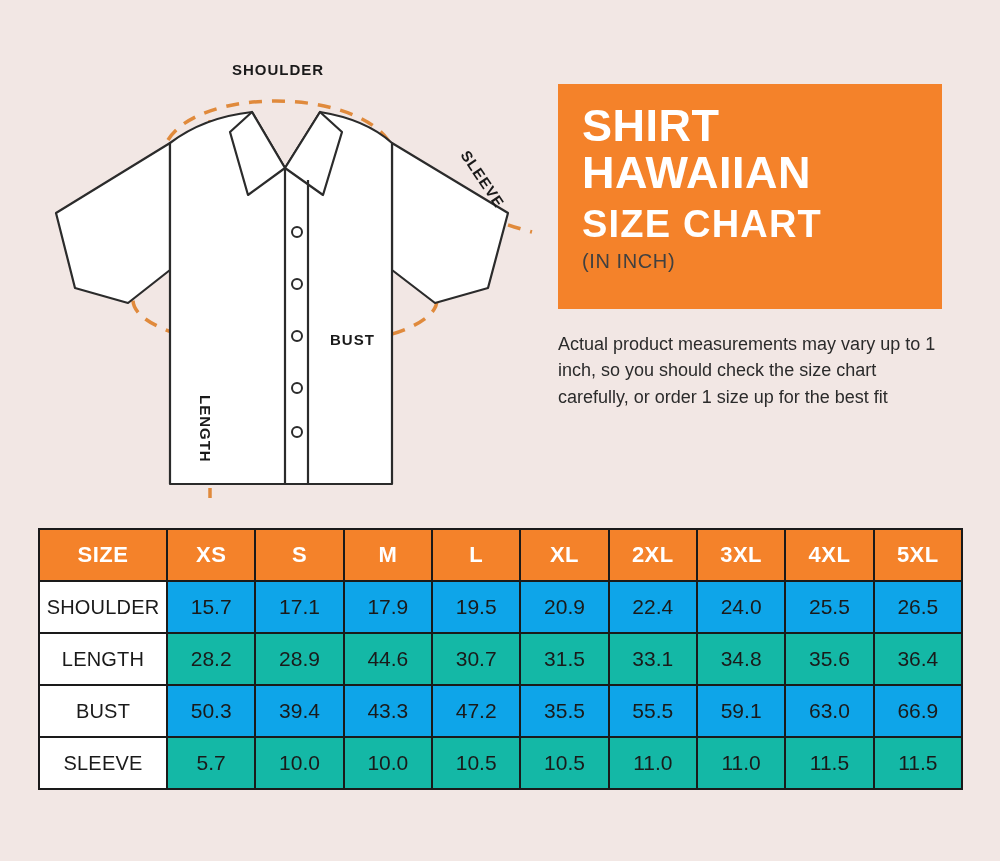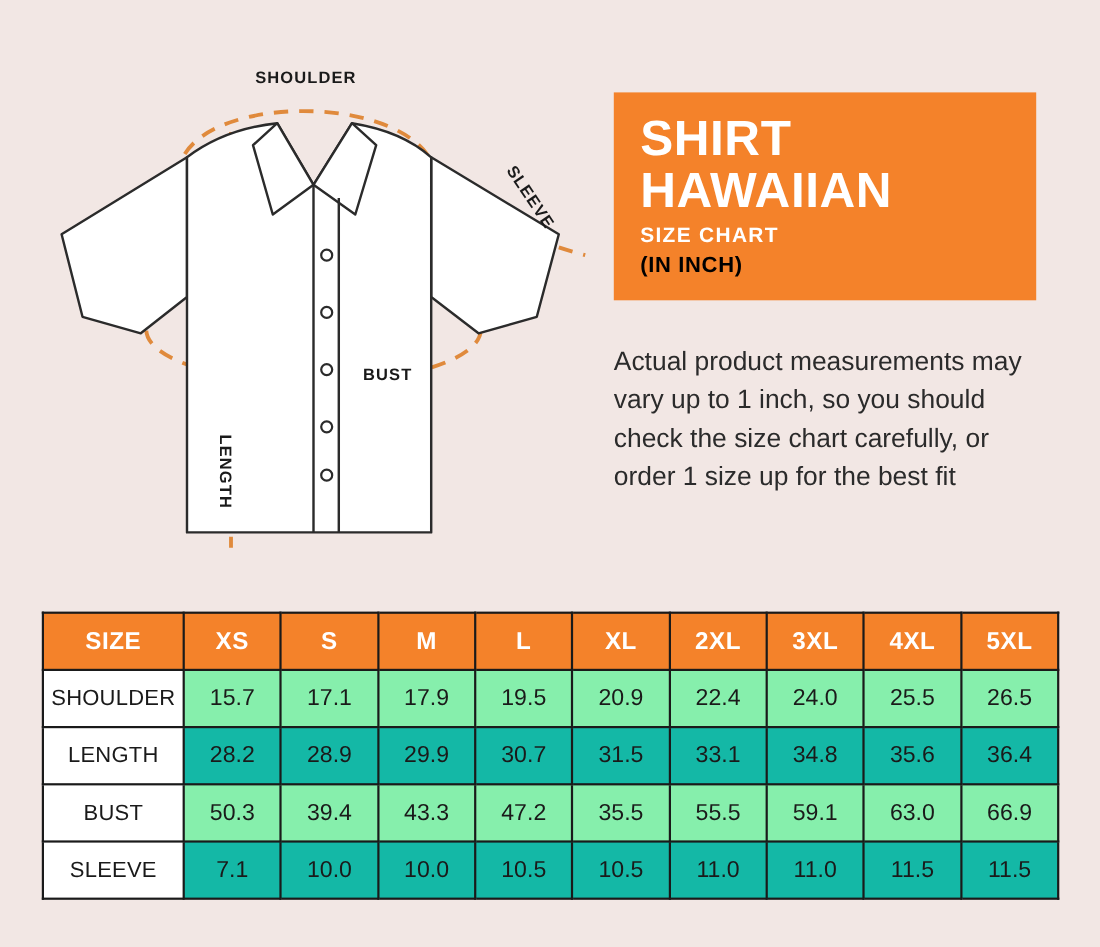--- a/index.html
+++ b/index.html
@@ -48,46 +48,46 @@
   .title-main {
     color: #ffffff;
     font-size: 45px;
     font-weight: bold;
     letter-spacing: 0.5px;
     line-height: 1.05;
     margin: 0;
   }
   .title-sub {
     color: #ffffff;
-    font-size: 19px;
+    font-size: 38px;
     font-weight: bold;
     letter-spacing: 1.2px;
     margin: 8px 0 0 0;
     line-height: 1.05;
   }
   .title-unit {
-    color: #000000;
+    color: #404040;
     font-size: 20px;
-    font-weight: bold;
+    font-weight: normal;
     letter-spacing: 0.6px;
-    margin: 6px 0 0 0;
+    margin: 6px 0 16px 0;
   }
   .note {
-    margin-top: 39px;
+    margin-top: 22px;
     color: #2b2b2b;
-    font-size: 24px;
+    font-size: 18px;
     line-height: 1.45;
     width: 378px;
   }
 
   
   .table-wrap {
     position: absolute;
     left: 38px;
-    top: 556px;
+    top: 528px;
     width: 925px;
   }
   table.size-chart {
     border-collapse: collapse;
     width: 925px;
     table-layout: fixed;
     border: 2.5px solid #1a1a1a;
   }
   table.size-chart th,
   table.size-chart td {
@@ -105,21 +105,21 @@
     font-size: 22px;
     letter-spacing: 0.5px;
   }
   table.size-chart tbody th {
     background: #ffffff;
     font-weight: normal;
     font-size: 20px;
     letter-spacing: 0.2px;
   }
   table.size-chart tbody td.even {
-    background: #86efac;
+    background: #0ea5e9;
   }
   table.size-chart tbody td.odd {
     background: #14b8a6;
   }
   table.size-chart col.first {
     width: 128px;
   }
 
   
   .ill-label {
@@ -225,21 +225,21 @@
           <td class="even">20.9</td>
           <td class="even">22.4</td>
           <td class="even">24.0</td>
           <td class="even">25.5</td>
           <td class="even">26.5</td>
         </tr>
         <tr>
           <th>LENGTH</th>
           <td class="odd">28.2</td>
           <td class="odd">28.9</td>
-          <td class="odd">29.9</td>
+          <td class="odd">44.6</td>
           <td class="odd">30.7</td>
           <td class="odd">31.5</td>
           <td class="odd">33.1</td>
           <td class="odd">34.8</td>
           <td class="odd">35.6</td>
           <td class="odd">36.4</td>
         </tr>
         <tr>
           <th>BUST</th>
           <td class="even">50.3</td>
@@ -247,21 +247,21 @@
           <td class="even">43.3</td>
           <td class="even">47.2</td>
           <td class="even">35.5</td>
           <td class="even">55.5</td>
           <td class="even">59.1</td>
           <td class="even">63.0</td>
           <td class="even">66.9</td>
         </tr>
         <tr>
           <th>SLEEVE</th>
-          <td class="odd">7.1</td>
+          <td class="odd">5.7</td>
           <td class="odd">10.0</td>
           <td class="odd">10.0</td>
           <td class="odd">10.5</td>
           <td class="odd">10.5</td>
           <td class="odd">11.0</td>
           <td class="odd">11.0</td>
           <td class="odd">11.5</td>
           <td class="odd">11.5</td>
         </tr>
       </tbody>

